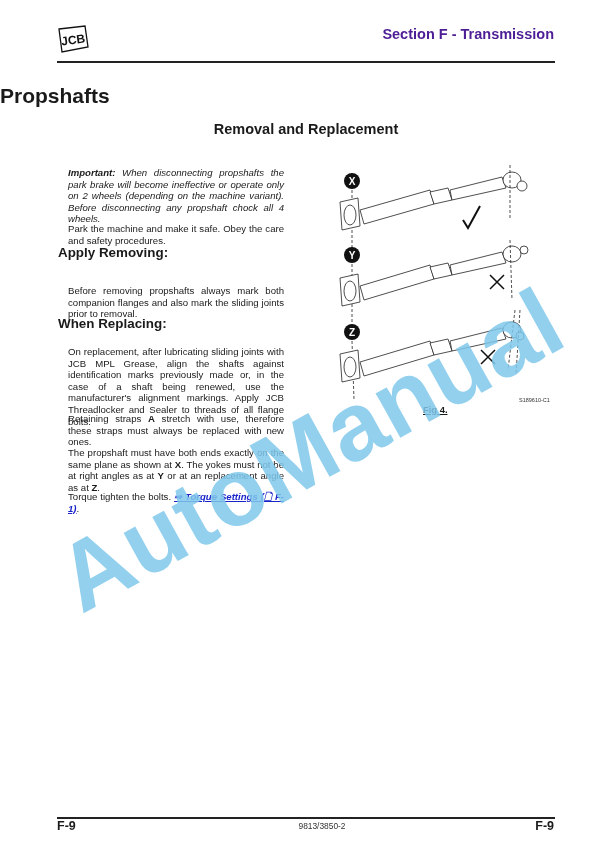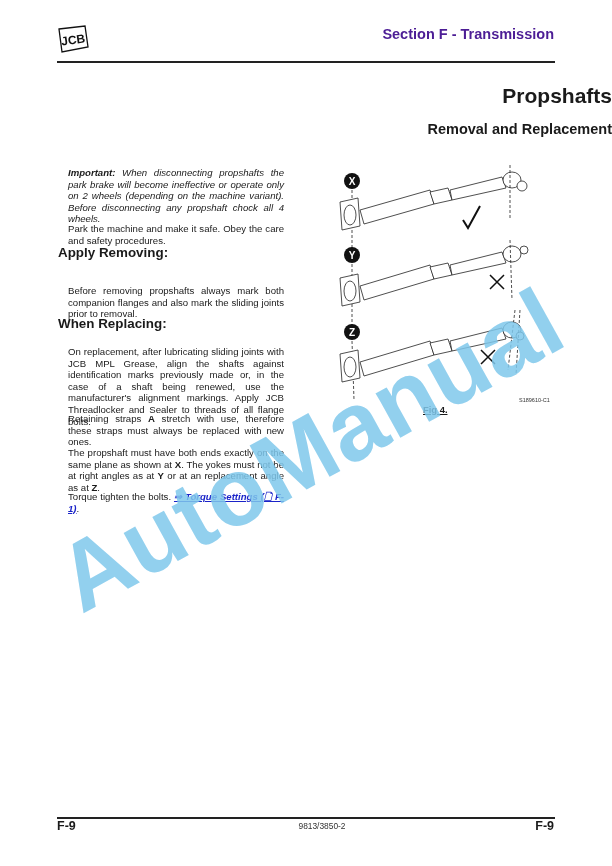--- a/index.html
+++ b/index.html
@@ -2,22 +2,22 @@
 <html><head>
 <meta charset="utf-8">
 <style>
   html, body { margin:0; padding:0; background:#ffffff; }
   body { width:612px; height:866px; position:relative; overflow:hidden;
          font-family:"Liberation Sans", sans-serif; color:#1a1a1a; }
   .abs { position:absolute; }
   .logo { left:57px; top:25px; width:32px; height:28px; }
   .section-title { right:58px; top:26px; font-size:14.5px; font-weight:bold; color:#4c1d95; white-space:nowrap; }
   .rule { left:57px; width:498px; height:1.5px; background:#222; }
-  .page-title { left:0; width:612px; top:84px; text-align:right; font-size:21px; font-weight:bold; }
-  .page-subtitle { left:0; width:612px; top:121px; text-align:right; font-size:14.5px; font-weight:bold; }
+  .page-title { left:0; width:612px; top:84px; text-align:left; font-size:21px; font-weight:bold; }
+  .page-subtitle { left:0; width:612px; top:121px; text-align:center; font-size:14.5px; font-weight:bold; }
   .col { left:58px; width:236px; font-size:9.6px; line-height:11.6px; }
   .col p { margin:10px; text-align:justify; }
   .col .it { font-style:italic; }
   .h2 { font-size:13.4px; font-weight:bold; left:58px; }
   .link { color:#1a23c8; font-weight:bold; font-style:italic; text-decoration:underline; }
   .fig { left:330px; top:160px; width:230px; height:250px; }
   .fig-label { left:423px; top:404px; font-size:9.4px; font-weight:bold;text-decoration:underline; }
   .fig-code { left:519px; top:397px; font-size:5.5px; color:#333; }
   .footer-left { left:57px; top:819px; font-size:12.5px; font-weight:bold; }
   .footer-right { right:58px; top:819px; font-size:12.5px; font-weight:bold; }

